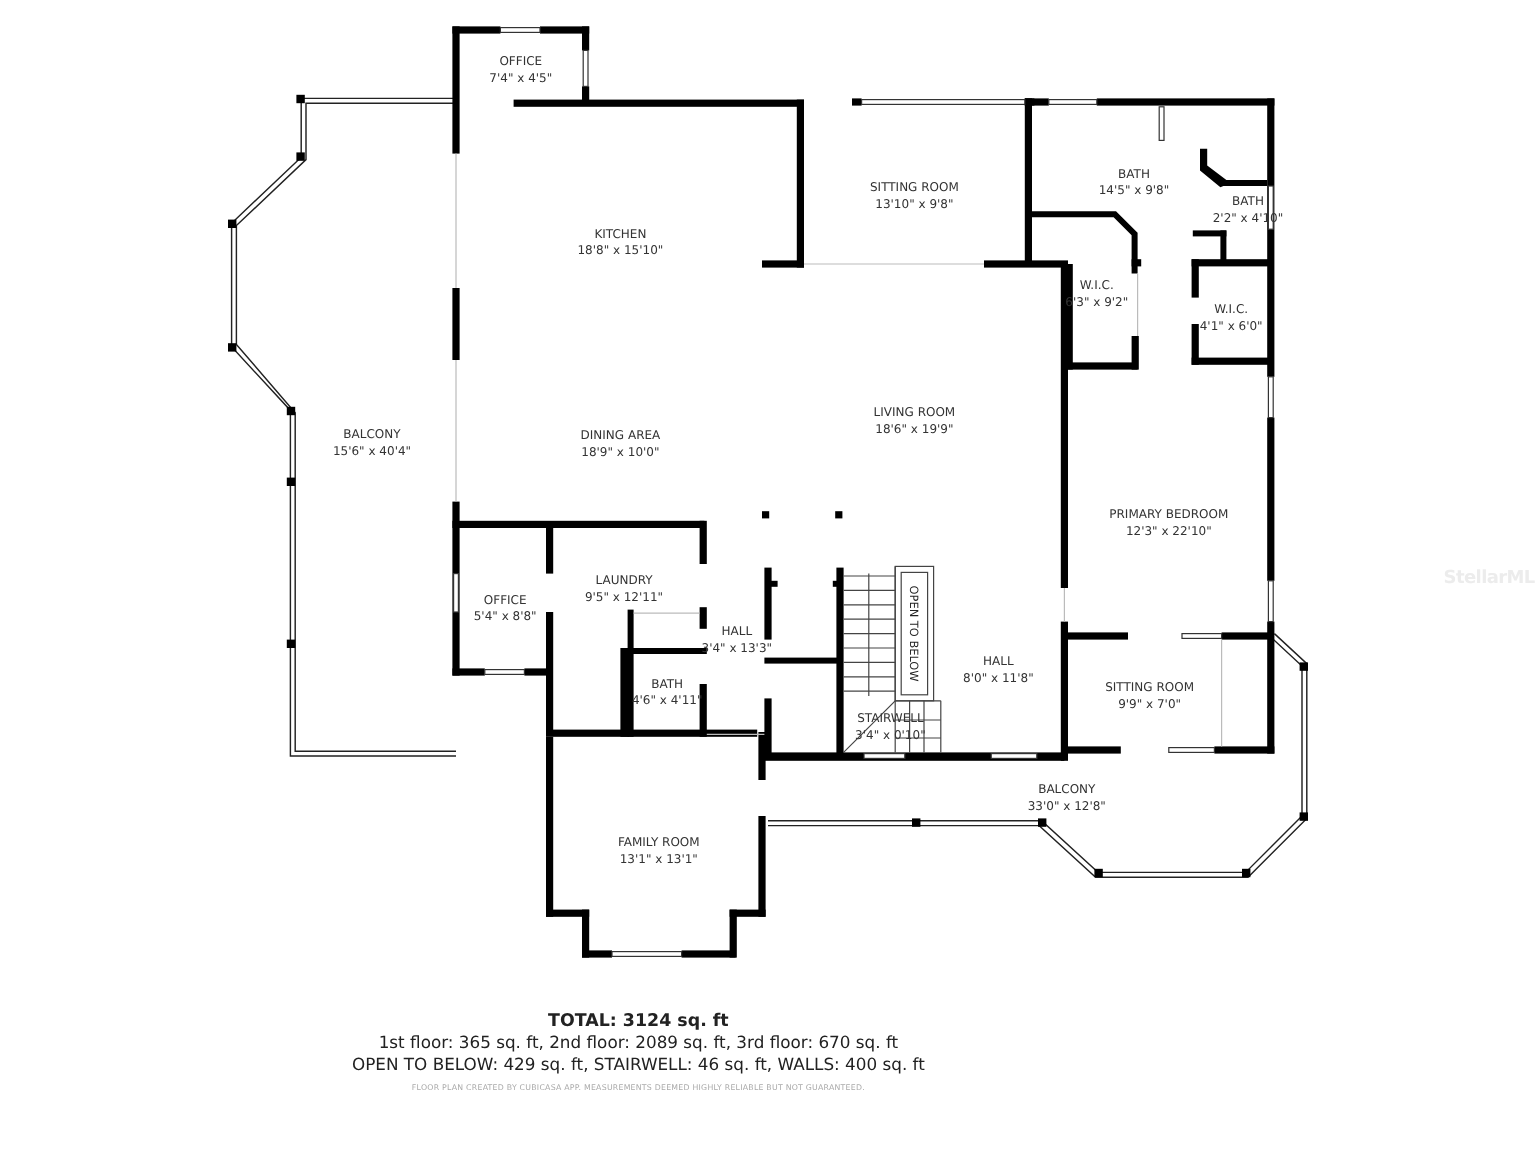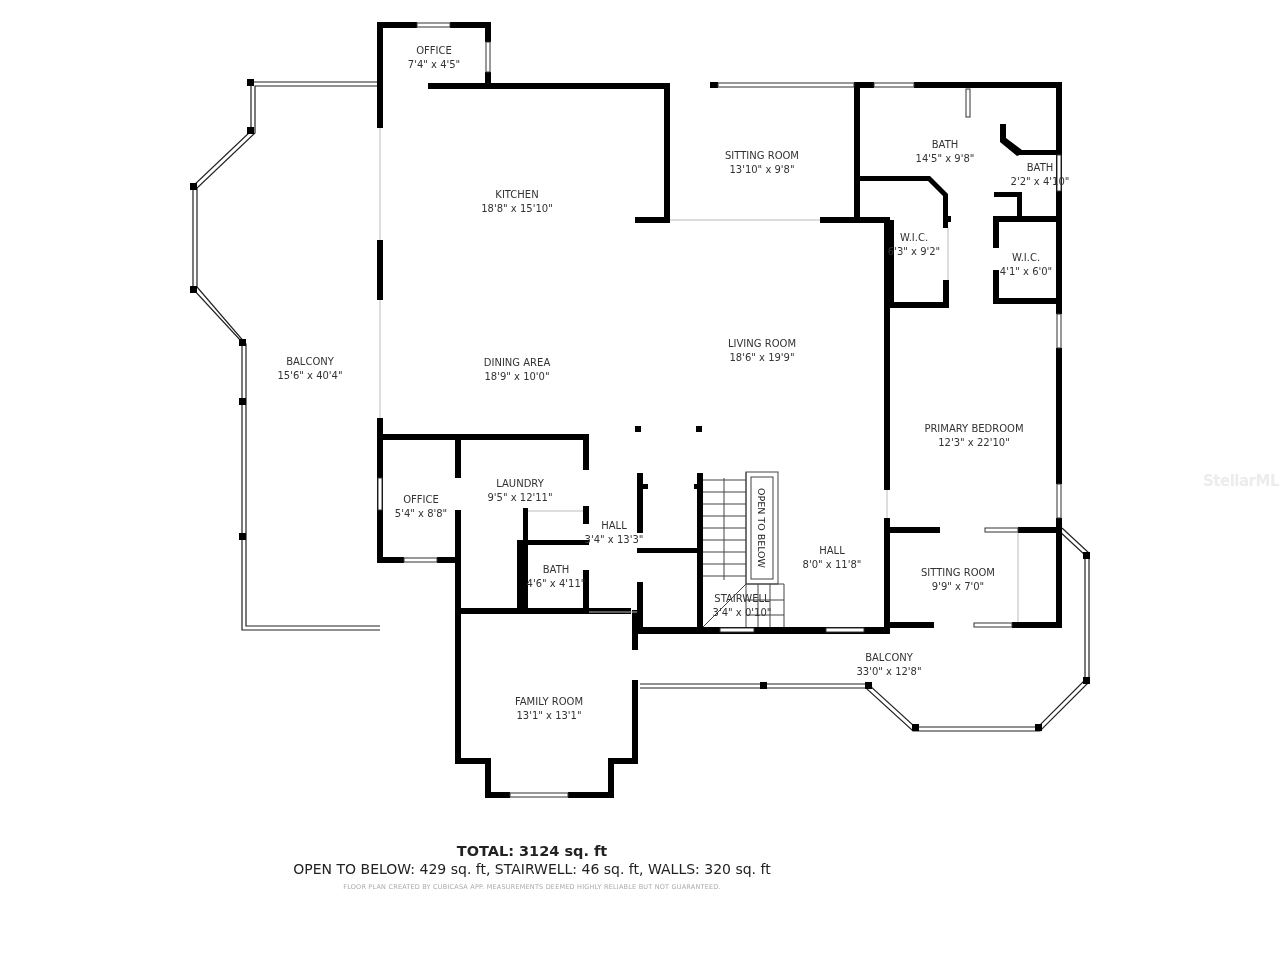--- a/index.html
+++ b/index.html
@@ -248,15 +248,16 @@
 
     <text class="lbl" x="549" y="705">FAMILY ROOM</text>
     <text class="dim" x="549" y="719">13'1" x 13'1"</text>
   </g>
 </svg>
 
 <div id="watermark">StellarMLS</div>
 
 <div id="footer">
   <div class="total">TOTAL: 3124 sq. ft</div>
-  <div class="line">OPEN TO BELOW: 429 sq. ft, STAIRWELL: 46 sq. ft, WALLS: 320 sq. ft</div>
+  <div class="line">1st floor: 365 sq. ft, 2nd floor: 2089 sq. ft, 3rd floor: 670 sq. ft</div>
+  <div class="line">OPEN TO BELOW: 429 sq. ft, STAIRWELL: 46 sq. ft, WALLS: 400 sq. ft</div>
   <div class="credit">FLOOR PLAN CREATED BY CUBICASA APP. MEASUREMENTS DEEMED HIGHLY RELIABLE BUT NOT GUARANTEED.</div>
 </div>
 
 </body></html>

